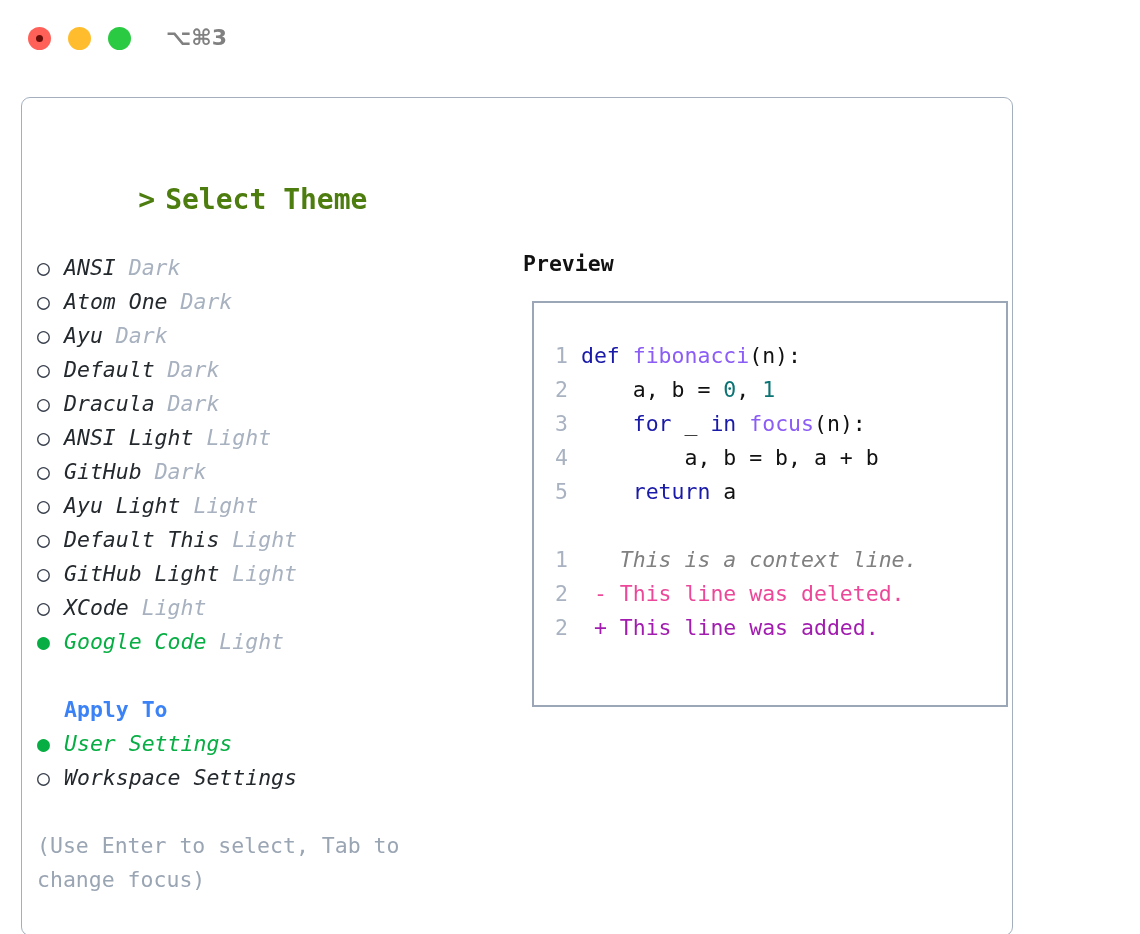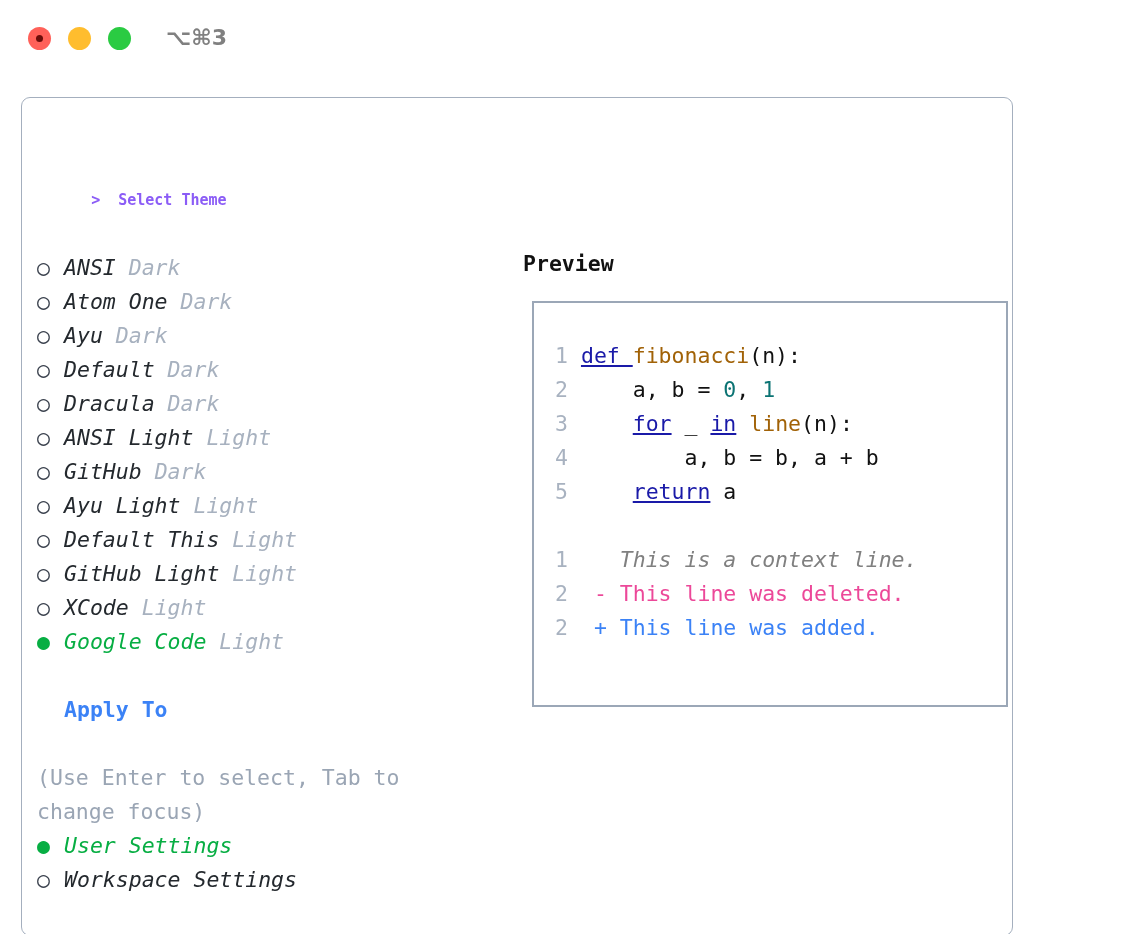--- a/index.html
+++ b/index.html
@@ -68,23 +68,23 @@
     box-sizing: border-box;
   }
 
   
   #left-col {
     position: absolute;
     left: 37px; top: 149px;
     width: 440px;
   }
   .section-head {
-    font-size: 15px;
-    font-weight: 700;
-    color: #8b5cf6;
+    font-size: 28px;
+    font-weight: 700;
+    color: #4d7c0f;
     line-height: 34px;
     white-space: pre;
   }
   .caret { display: inline-block; width: 27px; }
   .opt-row {
     display: block;
     font-size: 21.5px;
     line-height: 34px;
     white-space: pre;
     color: #24292e;
@@ -150,28 +150,28 @@
     color: #111111;
   }
   .lno {
     display: inline-block;
     width: 22px;
     text-align: right;
     color: #A8B2C0;
   }
   .gap { height: 34px; }
 
-  .kw   { color: #1A1AA8; text-decoration: underline; }
-  .fn   { color: #a16207; }
+  .kw   { color: #1A1AA8; }
+  .fn   { color: #8b5cf6; }
   .num  { color: #0B7373; }
   .plain{ color: #111111; }
 
   .diff-ctx { color: #808080; font-style: italic; }
   .diff-del { color: #ec4899; }
-  .diff-add { color: #3b82f6; }
+  .diff-add { color: #a21caf; }
 </style>
 </head>
 <body>
 
 <div id="window">
 
   <div id="titlebar">
     <div class="tl-dot tl-close"></div>
     <div class="tl-close-inner"></div>
     <div class="tl-dot tl-min"></div>
@@ -180,21 +180,21 @@
   </div>
 
   <div id="panel">
 
     <div id="preview-title">Preview</div>
 
     <div id="preview-box">
       <div id="code-area">
           <div class="code-line"><span class="lno">1</span> <span class="kw">def </span><span class="fn">fibonacci</span><span class="plain">(n):</span></div>
           <div class="code-line"><span class="lno">2</span> <span class="plain">    a, b = </span><span class="num">0</span><span class="plain">, </span><span class="num">1</span></div>
-          <div class="code-line"><span class="lno">3</span> <span class="plain">    </span><span class="kw">for</span><span class="plain"> _ </span><span class="kw">in</span><span class="plain"> </span><span class="fn">line</span><span class="plain">(n):</span></div>
+          <div class="code-line"><span class="lno">3</span> <span class="plain">    </span><span class="kw">for</span><span class="plain"> _ </span><span class="kw">in</span><span class="plain"> </span><span class="fn">focus</span><span class="plain">(n):</span></div>
           <div class="code-line"><span class="lno">4</span> <span class="plain">        a, b = b, a + b</span></div>
           <div class="code-line"><span class="lno">5</span> <span class="plain">    </span><span class="kw">return</span><span class="plain"> a</span></div>
           <div class="gap"></div>
           <div class="code-line"><span class="lno">1</span><span class="diff-ctx">    This is a context line.</span></div>
           <div class="code-line"><span class="lno">2</span><span class="diff-del">  - This line was deleted.</span></div>
           <div class="code-line"><span class="lno">2</span><span class="diff-add">  + This line was added.</span></div>
         </div>
     </div>
 
   </div>
@@ -214,21 +214,21 @@
         <div class="opt-row"><span class="radio">○</span><span class="opt-label">Ayu Light</span> <span class="opt-kind">Light</span></div>
         <div class="opt-row"><span class="radio">○</span><span class="opt-label">Default This</span> <span class="opt-kind">Light</span></div>
         <div class="opt-row"><span class="radio">○</span><span class="opt-label">GitHub Light</span> <span class="opt-kind">Light</span></div>
         <div class="opt-row"><span class="radio">○</span><span class="opt-label">XCode</span> <span class="opt-kind">Light</span></div>
         <div class="opt-row selected"><span class="radio">●</span><span class="opt-label">Google Code</span> <span class="opt-kind">Light</span></div>
       </div>
 
     <div class="spacer-row"></div>
 
     <div id="apply-head">Apply To</div>
-    <div id="hint">(Use Enter to select, Tab to change focus)</div>
-
     <div id="apply-options">
         <div class="opt-row selected"><span class="radio">●</span><span class="opt-label">User Settings</span></div>
         <div class="opt-row"><span class="radio">○</span><span class="opt-label">Workspace Settings</span></div>
       </div>
+
+    <div id="hint">(Use Enter to select, Tab to change focus)</div>
   </div>
 
 </div>
 
 </body></html>

